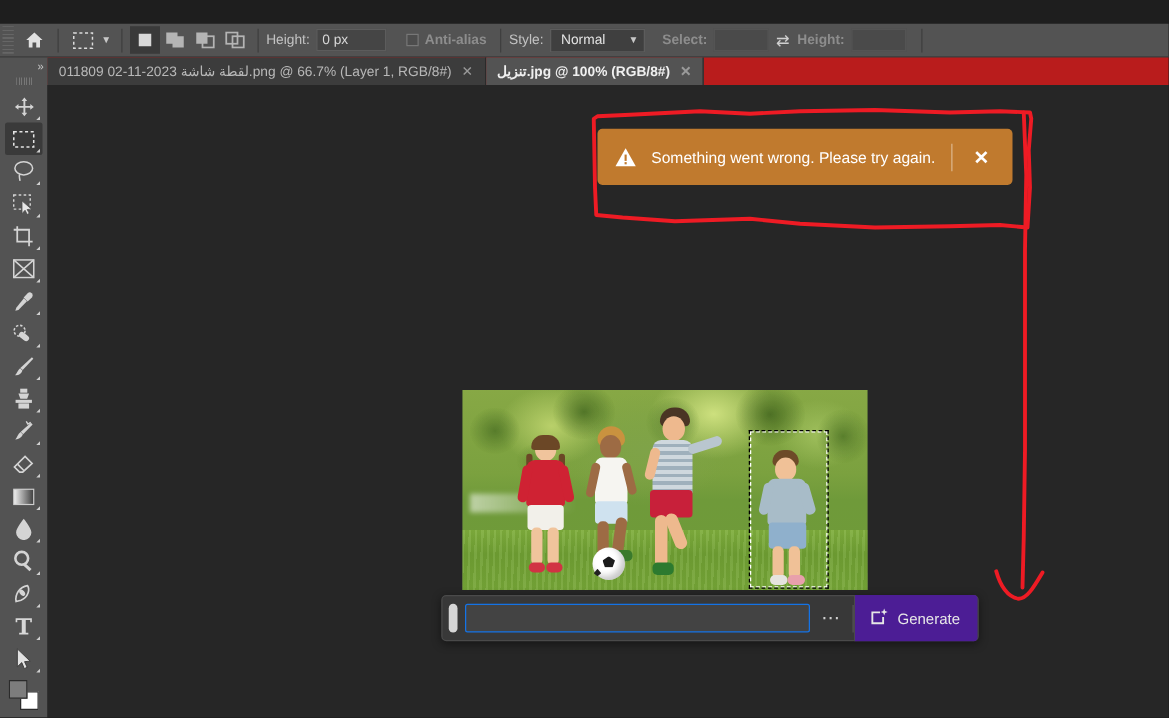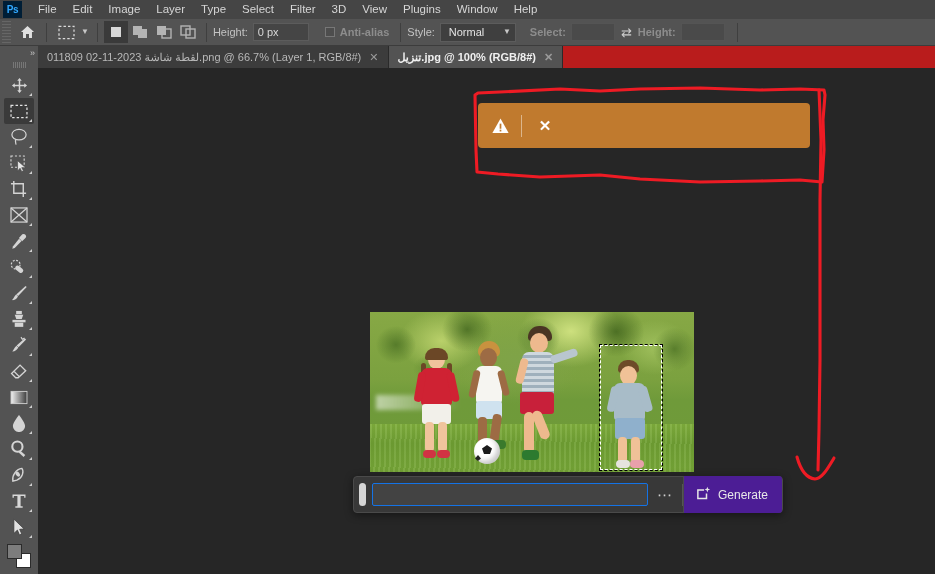--- a/index.html
+++ b/index.html
@@ -194,35 +194,20 @@
 
   
   .annot { position: absolute; left: 0; top: 0; width: 935px; height: 574px;
            pointer-events: none; }
 </style>
 </head>
 <body>
 
 <div class="app">
 
-  <div class="menubar">
-    <div class="ps-logo">Ps</div>
-    <div class="menu-item">File</div>
-    <div class="menu-item">Edit</div>
-    <div class="menu-item">Image</div>
-    <div class="menu-item">Layer</div>
-    <div class="menu-item">Type</div>
-    <div class="menu-item">Select</div>
-    <div class="menu-item">Filter</div>
-    <div class="menu-item">3D</div>
-    <div class="menu-item">View</div>
-    <div class="menu-item">Plugins</div>
-    <div class="menu-item">Window</div>
-    <div class="menu-item">Help</div>
-  </div>
 
   <div class="optionsbar">
     <div class="grip"></div>
 
     <div class="home-ico">
       <svg width="15" height="14" viewBox="0 0 16 15">
         <path d="M8 1 L15 7.5 L12.8 7.5 L12.8 14 L9.6 14 L9.6 9.6 L6.4 9.6 L6.4 14 L3.2 14 L3.2 7.5 L1 7.5 Z" fill="#e0e0e0"></path>
       </svg>
     </div>
 
@@ -515,20 +500,21 @@
   </div>
 
   <div class="toast">
     <div class="warn">
       <svg width="17" height="16" viewBox="0 0 18 17">
         <path d="M9 0.6 L17.6 16 L0.4 16 Z" fill="#ffffff"></path>
         <rect x="8.1" y="6" width="1.8" height="5.4" fill="#c07a2e"></rect>
         <rect x="8.1" y="12.4" width="1.8" height="1.9" fill="#c07a2e"></rect>
       </svg>
     </div>
+    <div class="msg">Something went wrong. Please try again.</div>
     <div class="tsep"></div>
     <div class="close">✕</div>
   </div>
 
   <div class="taskbar">
     <div class="tb-handle"></div>
     <input class="prompt-input" type="text" placeholder="" style="">
     <div class="dots">⋯</div>
     <div class="tsep2"></div>
     <div class="tb-btn gen">

